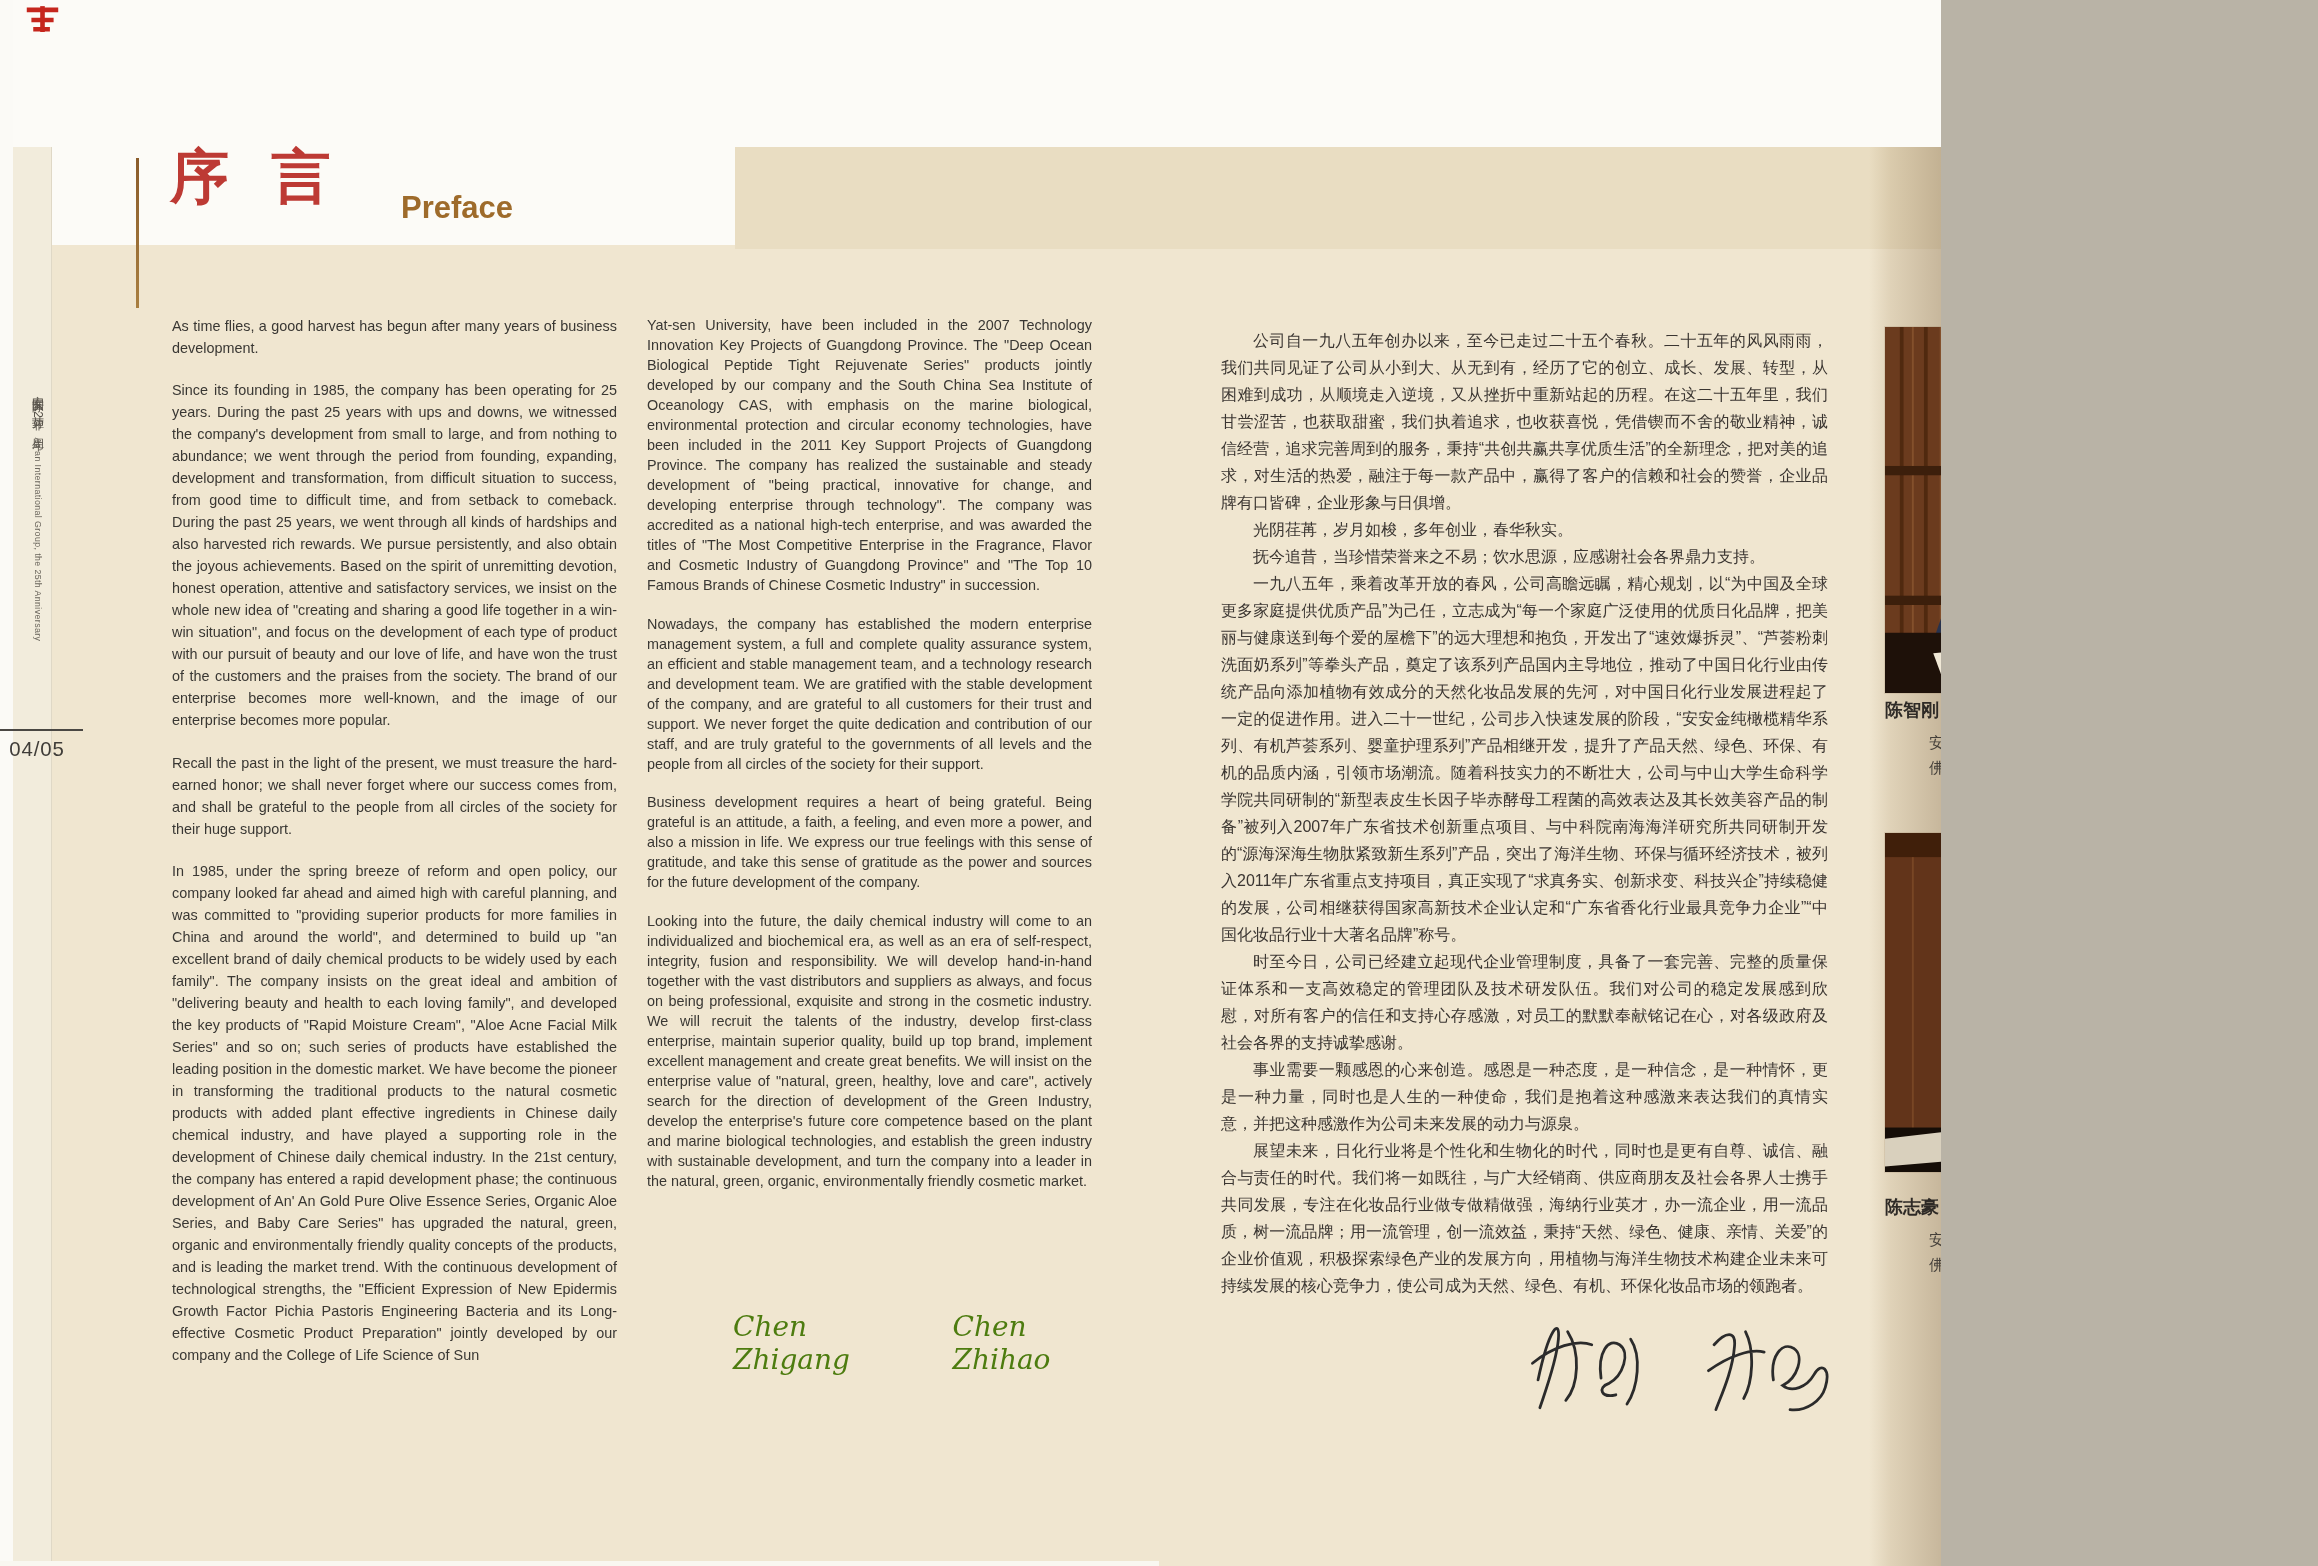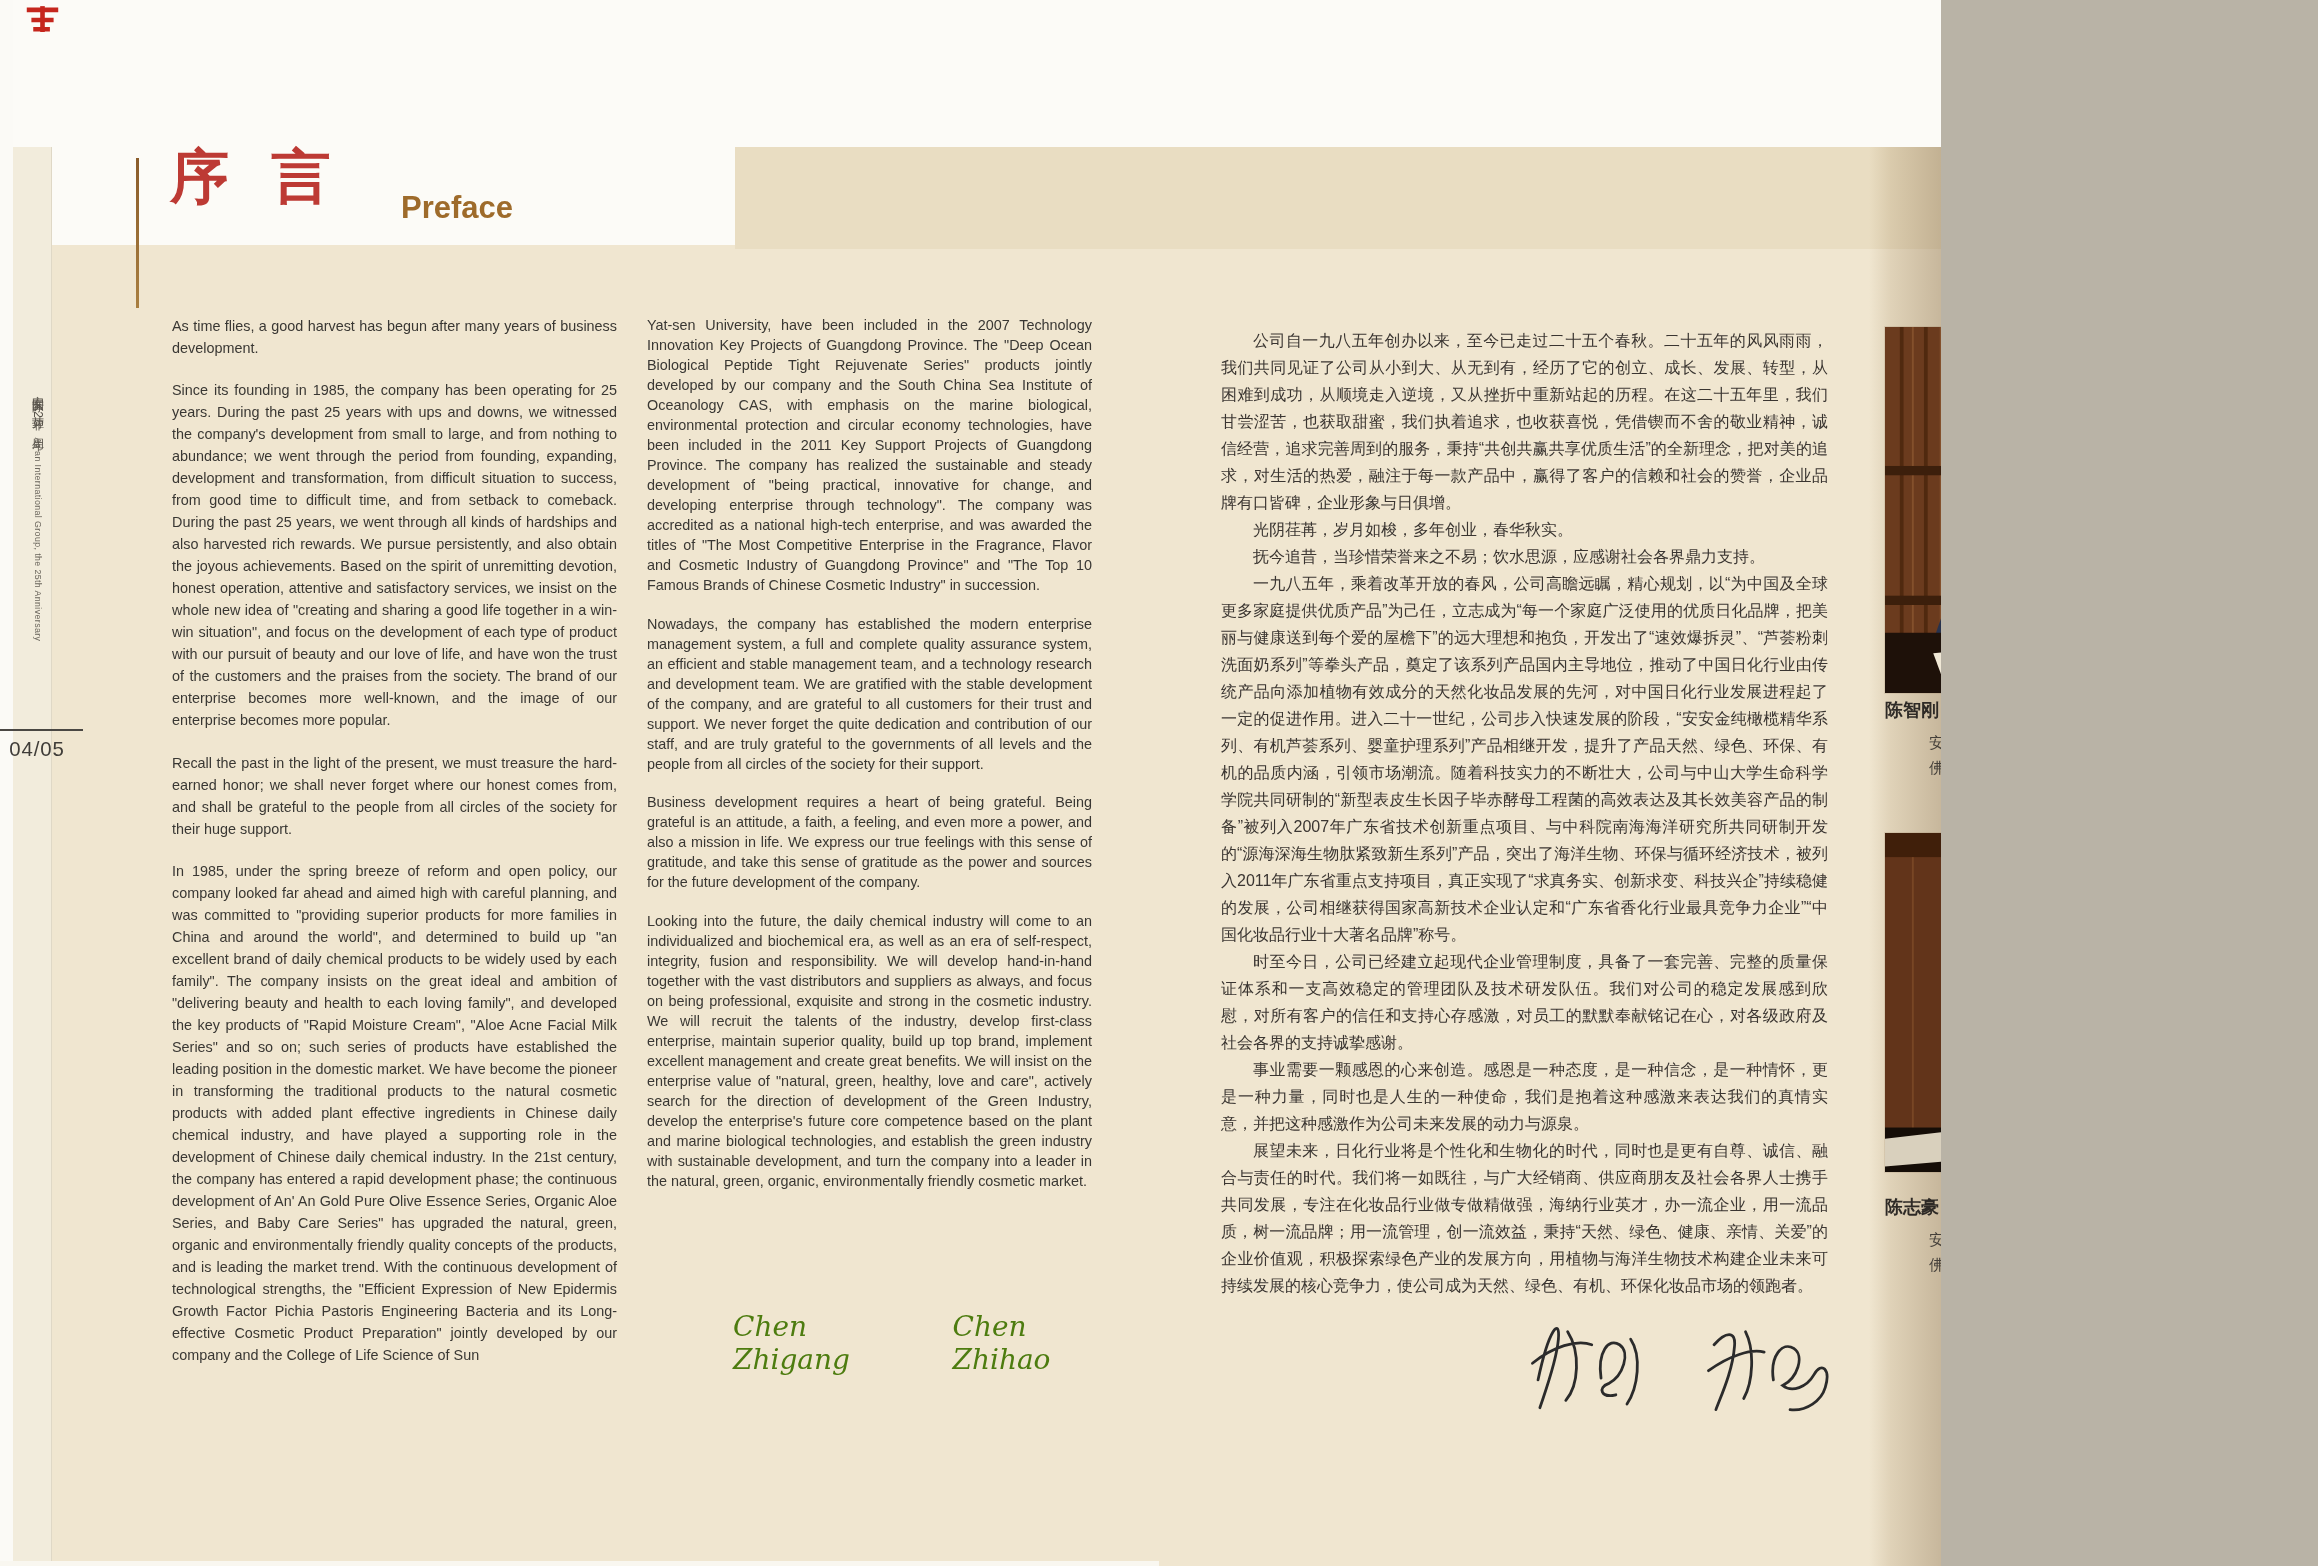--- a/index.html
+++ b/index.html
@@ -78,21 +78,21 @@
 
   <div class="sidebar-vert">
     <span>安安国际　芳菲25周年 </span><span class="en">An'an International Group, the 25th Anniversary</span>
   </div>
   <div class="pageno-rule"></div>
   <div class="pageno">04/05</div>
 
   <div class="col col-en col1">
     <p>As time flies, a good harvest has begun after many years of business development.</p>
     <p>Since its founding in 1985, the company has been operating for 25 years. During the past 25 years with ups and downs, we witnessed the company's development from small to large, and from nothing to abundance; we went through the period from founding, expanding, development and transformation, from difficult situation to success, from good time to difficult time, and from setback to comeback. During the past 25 years, we went through all kinds of hardships and also harvested rich rewards. We pursue persistently, and also obtain the joyous achievements. Based on the spirit of unremitting devotion, honest operation, attentive and satisfactory services, we insist on the whole new idea of "creating and sharing a good life together in a win-win situation", and focus on the development of each type of product with our pursuit of beauty and our love of life, and have won the trust of the customers and the praises from the society. The brand of our enterprise becomes more well-known, and the image of our enterprise becomes more popular.</p>
-    <p>Recall the past in the light of the present, we must treasure the hard-earned honor; we shall never forget where our honest comes from, and shall be grateful to the people from all circles of the society for their huge support.</p>
+    <p>Recall the past in the light of the present, we must treasure the hard-earned honor; we shall never forget where our success comes from, and shall be grateful to the people from all circles of the society for their huge support.</p>
     <p>In 1985, under the spring breeze of reform and open policy, our company looked far ahead and aimed high with careful planning, and was committed to "providing superior products for more families in China and around the world", and determined to build up "an excellent brand of daily chemical products to be widely used by each family". The company insists on the great ideal and ambition of "delivering beauty and health to each loving family", and developed the key products of "Rapid Moisture Cream", "Aloe Acne Facial Milk Series" and so on; such series of products have established the leading position in the domestic market. We have become the pioneer in transforming the traditional products to the natural cosmetic products with added plant effective ingredients in Chinese daily chemical industry, and have played a supporting role in the development of Chinese daily chemical industry. In the 21st century, the company has entered a rapid development phase; the continuous development of An' An Gold Pure Olive Essence Series, Organic Aloe Series, and Baby Care Series" has upgraded the natural, green, organic and environmentally friendly quality concepts of the products, and is leading the market trend. With the continuous development of technological strengths, the "Efficient Expression of New Epidermis Growth Factor Pichia Pastoris Engineering Bacteria and its Long-effective Cosmetic Product Preparation" jointly developed by our company and the College of Life Science of Sun</p>
   </div>
 
   <div class="col col-en col2">
     <p>Yat-sen University, have been included in the 2007 Technology Innovation Key Projects of Guangdong Province. The "Deep Ocean Biological Peptide Tight Rejuvenate Series" products jointly developed by our company and the South China Sea Institute of Oceanology CAS, with emphasis on the marine biological, environmental protection and circular economy technologies, have been included in the 2011 Key Support Projects of Guangdong Province. The company has realized the sustainable and steady development of "being practical, innovative for change, and developing enterprise through technology". The company was accredited as a national high-tech enterprise, and was awarded the titles of "The Most Competitive Enterprise in the Fragrance, Flavor and Cosmetic Industry of Guangdong Province" and "The Top 10 Famous Brands of Chinese Cosmetic Industry" in succession.</p>
     <p>Nowadays, the company has established the modern enterprise management system, a full and complete quality assurance system, an efficient and stable management team, and a technology research and development team. We are gratified with the stable development of the company, and are grateful to all customers for their trust and support. We never forget the quite dedication and contribution of our staff, and are truly grateful to the governments of all levels and the people from all circles of the society for their support.</p>
     <p>Business development requires a heart of being grateful. Being grateful is an attitude, a faith, a feeling, and even more a power, and also a mission in life. We express our true feelings with this sense of gratitude, and take this sense of gratitude as the power and sources for the future development of the company.</p>
     <p>Looking into the future, the daily chemical industry will come to an individualized and biochemical era, as well as an era of self-respect, integrity, fusion and responsibility. We will develop hand-in-hand together with the vast distributors and suppliers as always, and focus on being professional, exquisite and strong in the cosmetic industry. We will recruit the talents of the industry, develop first-class enterprise, maintain superior quality, build up top brand, implement excellent management and create great benefits. We will insist on the enterprise value of "natural, green, healthy, love and care", actively search for the direction of development of the Green Industry, develop the enterprise's future core competence based on the plant and marine biological technologies, and establish the green industry with sustainable development, and turn the company into a leader in the natural, green, organic, environmentally friendly cosmetic market.</p>
   </div>
 

